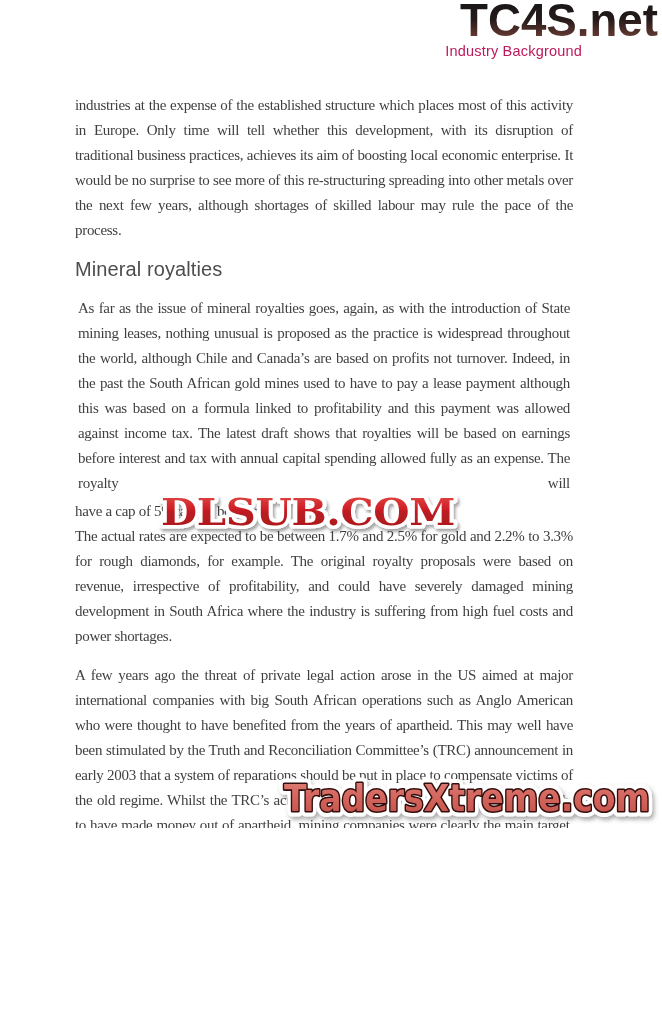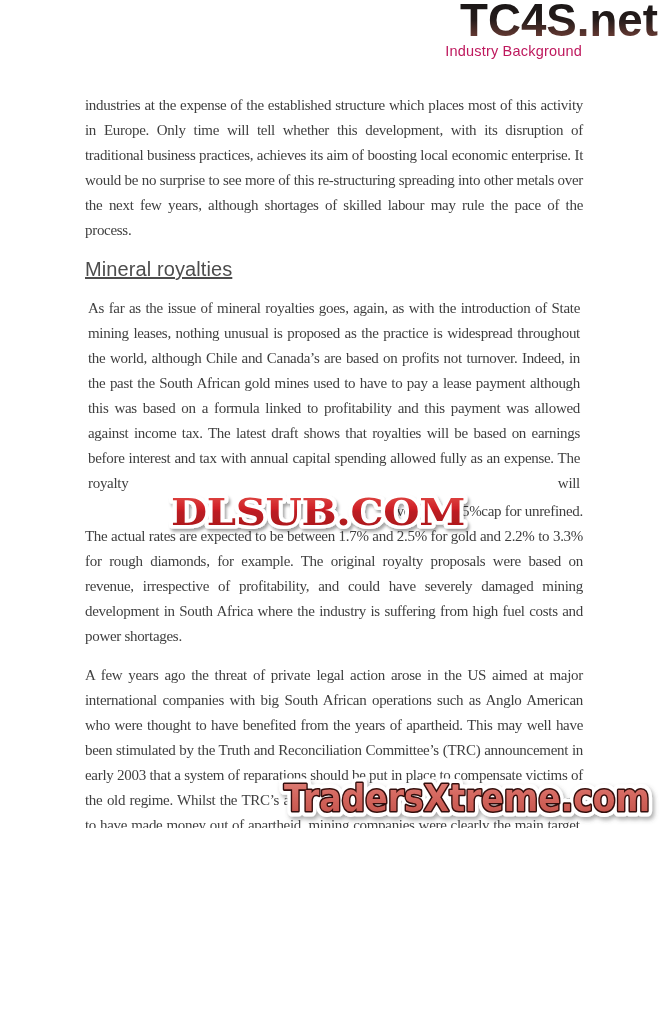--- a/index.html
+++ b/index.html
@@ -25,47 +25,46 @@
     right: 80px;
     font-family: "Liberation Sans", sans-serif;
     font-size: 14.5px;
     color: #be185d;
     letter-spacing: 0.2px;
   }
 
   
   .article {
     position: absolute;
-    left: 85px;
+    left: 75px;
     top: 93px;
     width: 498px;
     font-family: "Liberation Serif", serif;
     font-size: 15px;
     letter-spacing: -0.3px;
     line-height: 25px;
     color: #3f3f3f;
     text-align: justify;
   }
   .article p { margin: 0 0 14px 0; }
   .para-cont { margin: 3px !important; }
   .justify-all { text-align-last: justify; }
   .section-heading {
     font-family: "Liberation Sans", sans-serif;
     font-weight: 400;
     font-size: 20px;
     color: #4d4d4d;
     letter-spacing: 0.1px;
     text-align: left;
     margin: 9px 0 14px 0;
-    text-decoration: underline;
   }
   .cap-line {
     position: relative;
     display: flex;
-    justify-content: flex-end;
+    justify-content: flex-start;
     height: 25px;
     line-height: 25px;
   }
   .watermark-wrap {
     position: absolute;
     left: 78px;
     top: -13px;
     width: 310px;
     height: 52px;
     pointer-events: none;
@@ -108,21 +107,21 @@
   <div class="article">
 
     <p>industries at the expense of the established structure which places most of this activity in Europe. Only time will tell whether this development, with its disruption of traditional business practices, achieves its aim of boosting local economic enterprise. It would be no surprise to see more of this re-structuring spreading into other metals over the next few years, although shortages of skilled labour may rule the pace of the process.</p>
 
     <h2 class="section-heading">Mineral royalties</h2>
 
     <p class="para-cont justify-all">As far as the issue of mineral royalties goes, again, as with the introduction of State mining leases, nothing unusual is proposed as the practice is widespread throughout the world, although Chile and Canada’s are based on profits not turnover. Indeed, in the past the South African gold mines used to have to pay a lease payment although this was based on a formula linked to profitability and this payment was allowed against income tax. The latest draft shows that royalties will be based on earnings before interest and tax with annual capital spending allowed fully as an expense. The royalty will</p>
 
     <div class="cap-line">
       <span>have a cap of 5%</span>
-      <span>cap for unrefined.</span>
+      <span>cap for boosting.</span>
 
       <div class="watermark-wrap">
         <svg width="310" height="52" viewBox="0 0 310 52" aria-hidden="true">
           <defs>
             <linearGradient id="wmGrad" x1="0" y1="0" x2="0" y2="1">
               <stop offset="0" stop-color="#e4544c"></stop>
               <stop offset="0.42" stop-color="#d02128"></stop>
               <stop offset="0.5" stop-color="#bb1c21"></stop>
               <stop offset="1" stop-color="#a8171c"></stop>
             </linearGradient>

